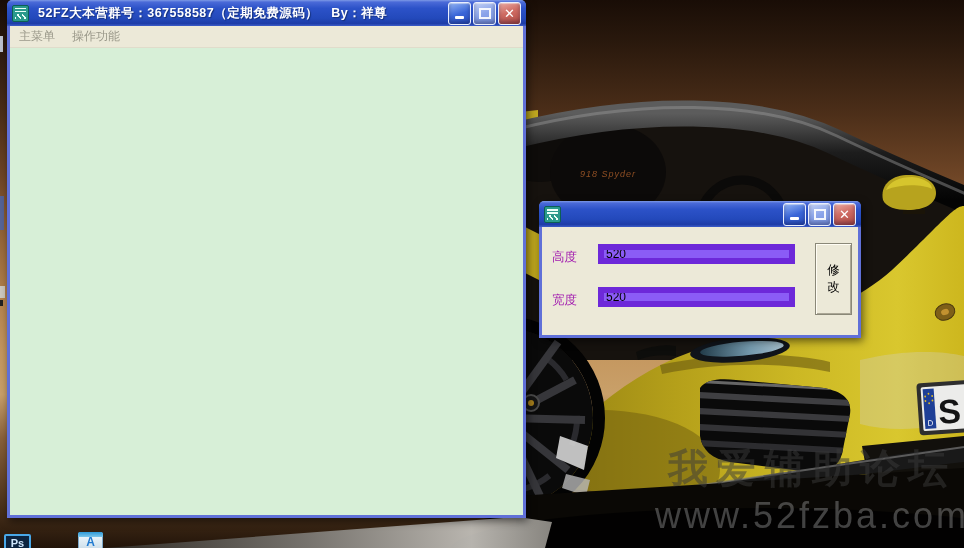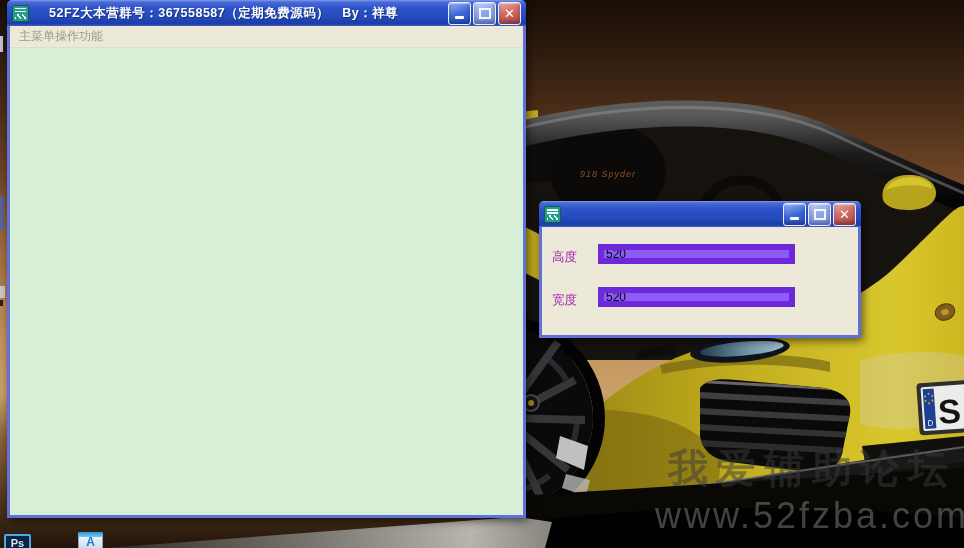--- a/index.html
+++ b/index.html
@@ -15,21 +15,21 @@
   .window{
     position:absolute;display:flex;flex-direction:column;
     background:#6070d8;padding:0 3px 3px 3px;
     border-radius:6px 6px 0 0;
     box-shadow:2px 3px 8px rgba(0,0,0,.55);
   }
   .titlebar{
     height:26px;margin:0 -3px;flex:0 0 auto;
     border-radius:5px 5px 0 0;
     background:linear-gradient(180deg,#7e9ae6 0%,#4a6ad8 8%,#2c52c8 32%,#2349bb 70%,#1d3ca8 90%,#3c5cc8 100%);
-    display:flex;align-items:center;gap:20px;padding:0 5px;
+    display:flex;align-items:center;gap:9px;padding:0 5px;
   }
   .title-text{
     flex:1;color:#fff;font-weight:bold;font-size:12.5px;letter-spacing:.5px;
     white-space:nowrap;overflow:hidden;text-shadow:1px 1px 1px #15307a;
   }
   .el-icon{
     width:17px;height:17px;flex:0 0 auto;border-radius:2px;
     background:#2a9a8c;border:1px solid #0c5f55;
     display:flex;flex-direction:column;padding:2px;box-sizing:border-box;gap:1px;
   }
@@ -46,21 +46,21 @@
   .tbtn.max{background:linear-gradient(160deg,#c2d0f4,#8ba4ea 50%,#7a94e0);}
   .g-max{width:8px;height:7px;border:2px solid #fff;opacity:.9;}
   .tbtn.close{background:linear-gradient(160deg,#eaaaa2,#cf6c64 45%,#b24a42);}
   .g-close{color:#fff;font-size:13px;font-weight:bold;line-height:1;transform:translateY(-.5px);}
 
   
   .window.main{left:7px;top:0;width:519px;height:518px;box-sizing:border-box;}
   .menubar{
     height:21px;flex:0 0 auto;background:#ece9d8;
     border-bottom:1px solid #e0dccb;
-    display:flex;align-items:center;padding:0 9px;
+    display:flex;align-items:center;gap:17px;padding:0 9px;
     font-size:12px;color:#9a988a;
   }
   .menu-item{cursor:default;white-space:nowrap;}
   .client{flex:1;background:#d7efd7;}
 
   
   .window.dialog{left:539px;top:201px;width:322px;height:137px;box-sizing:border-box;}
   .dlg-body{flex:1;position:relative;background:#ece9d8;}
   .fld-label{position:absolute;font-size:12.5px;color:#a21caf;white-space:nowrap;}
   .fld-label.l1{left:10px;top:22px;}
@@ -312,16 +312,17 @@
         <span class="tbtn close">
           <span class="g-close">✕</span>
         </span>
       </span>
     </div>
     <div class="dlg-body">
       <span class="fld-label l1">高度</span>
       <input class="xp-input i1" type="text" value="520" style="">
       <span class="fld-label l2">宽度</span>
       <input class="xp-input i2" type="text" value="520" style="">
+      <button class="modify-btn">修改</button>
     </div>
   </div>
 
 </div>
 
 </body></html>

